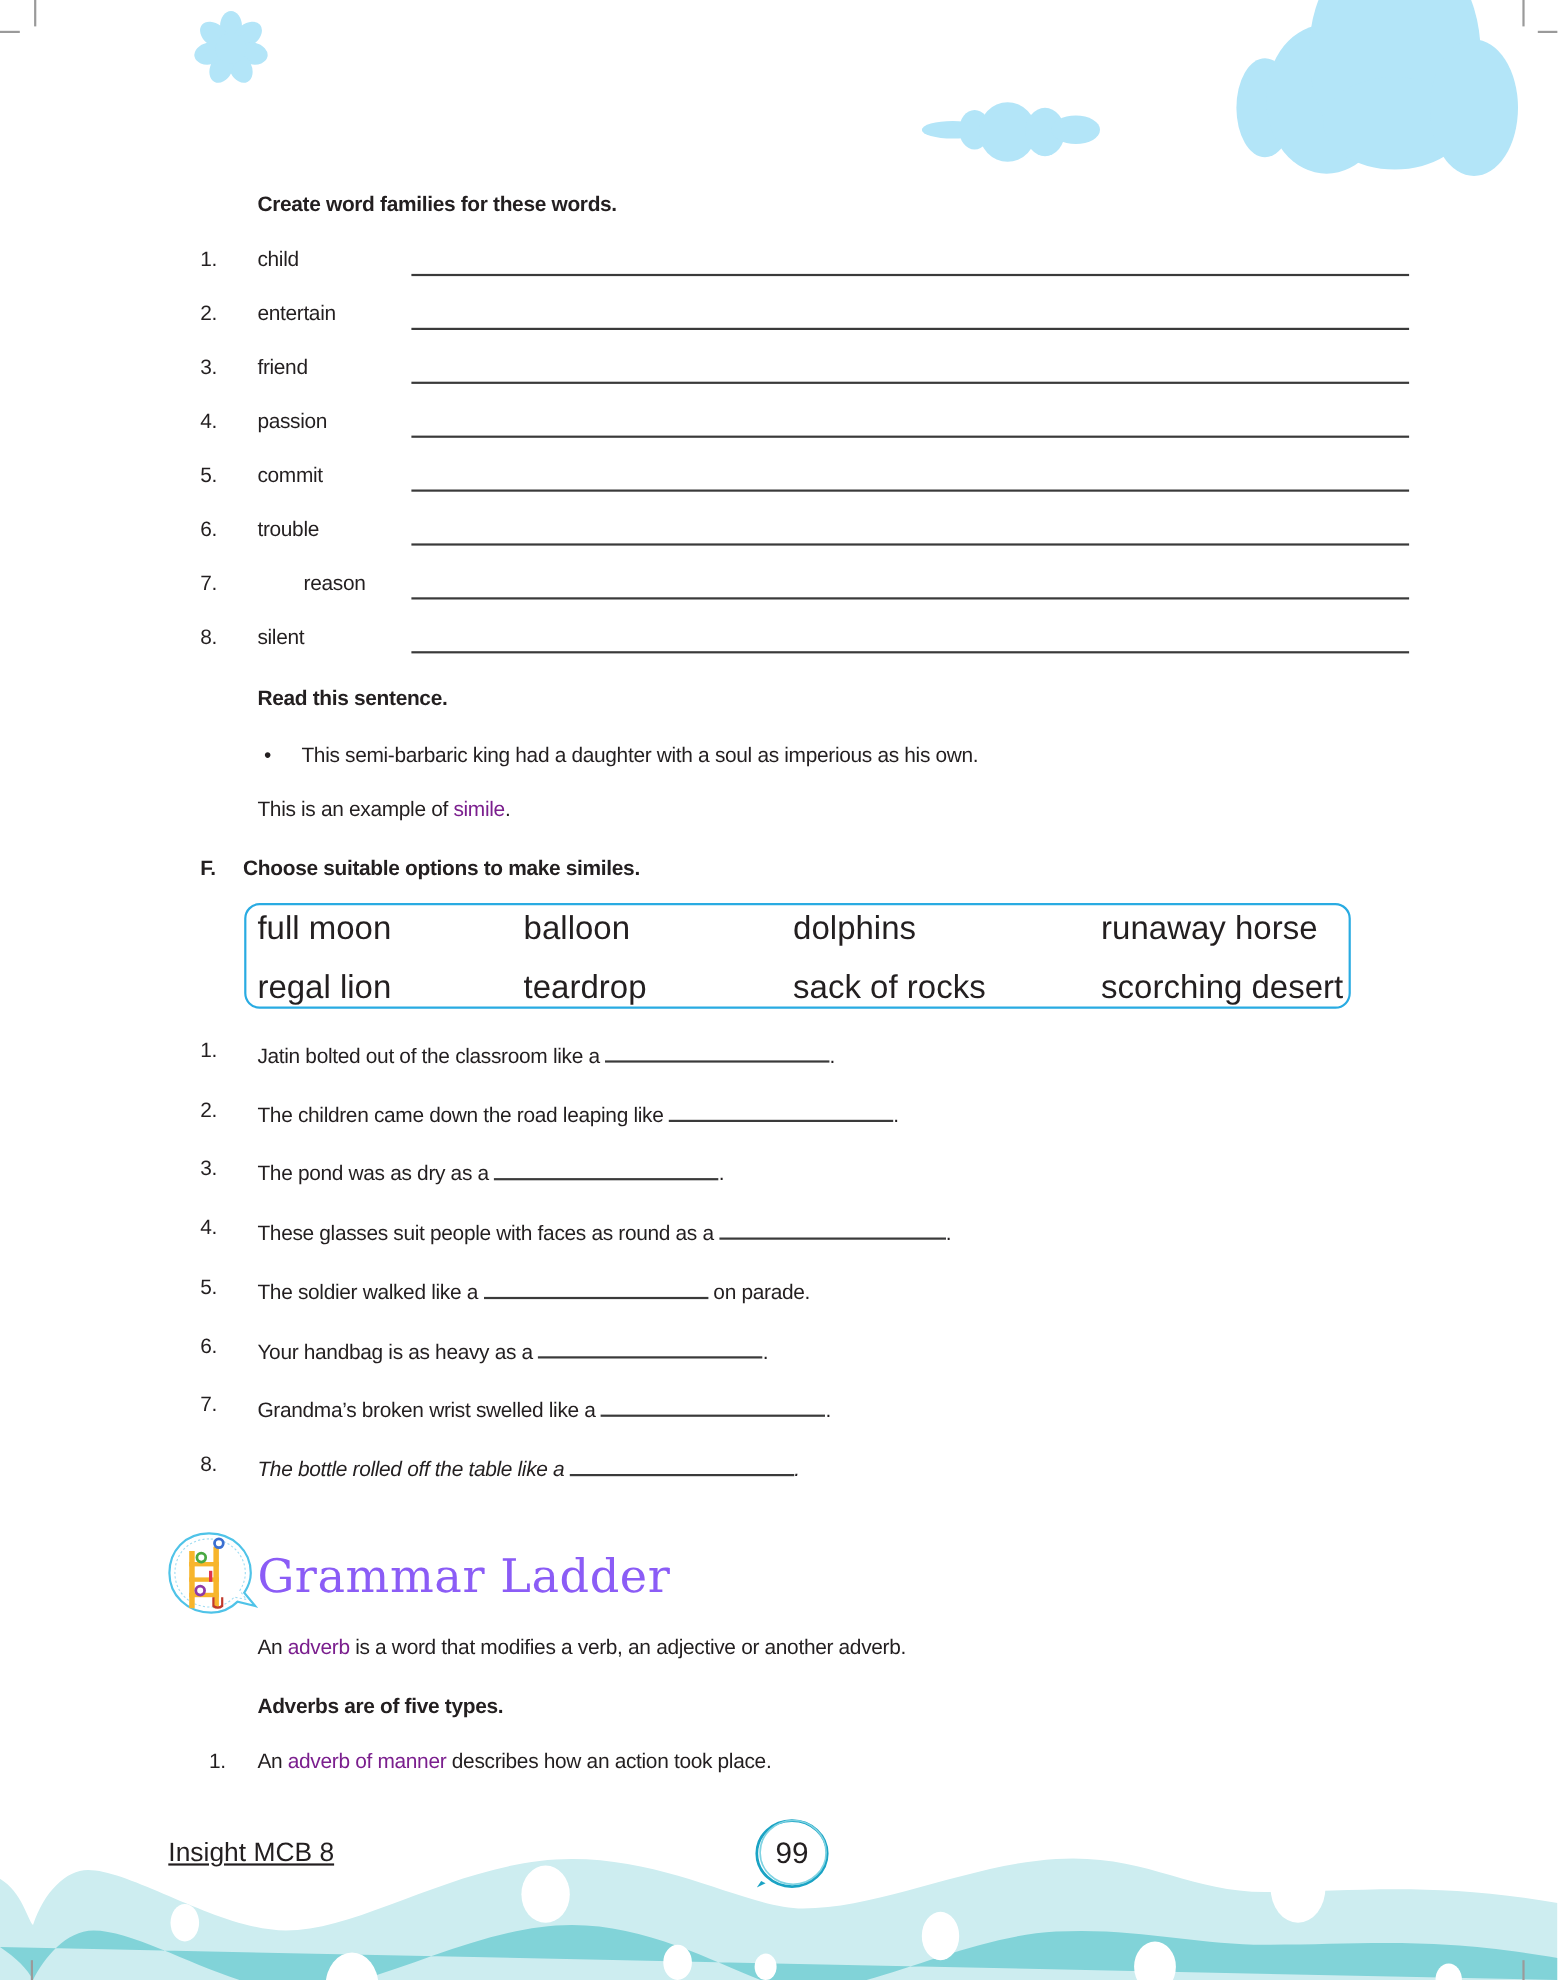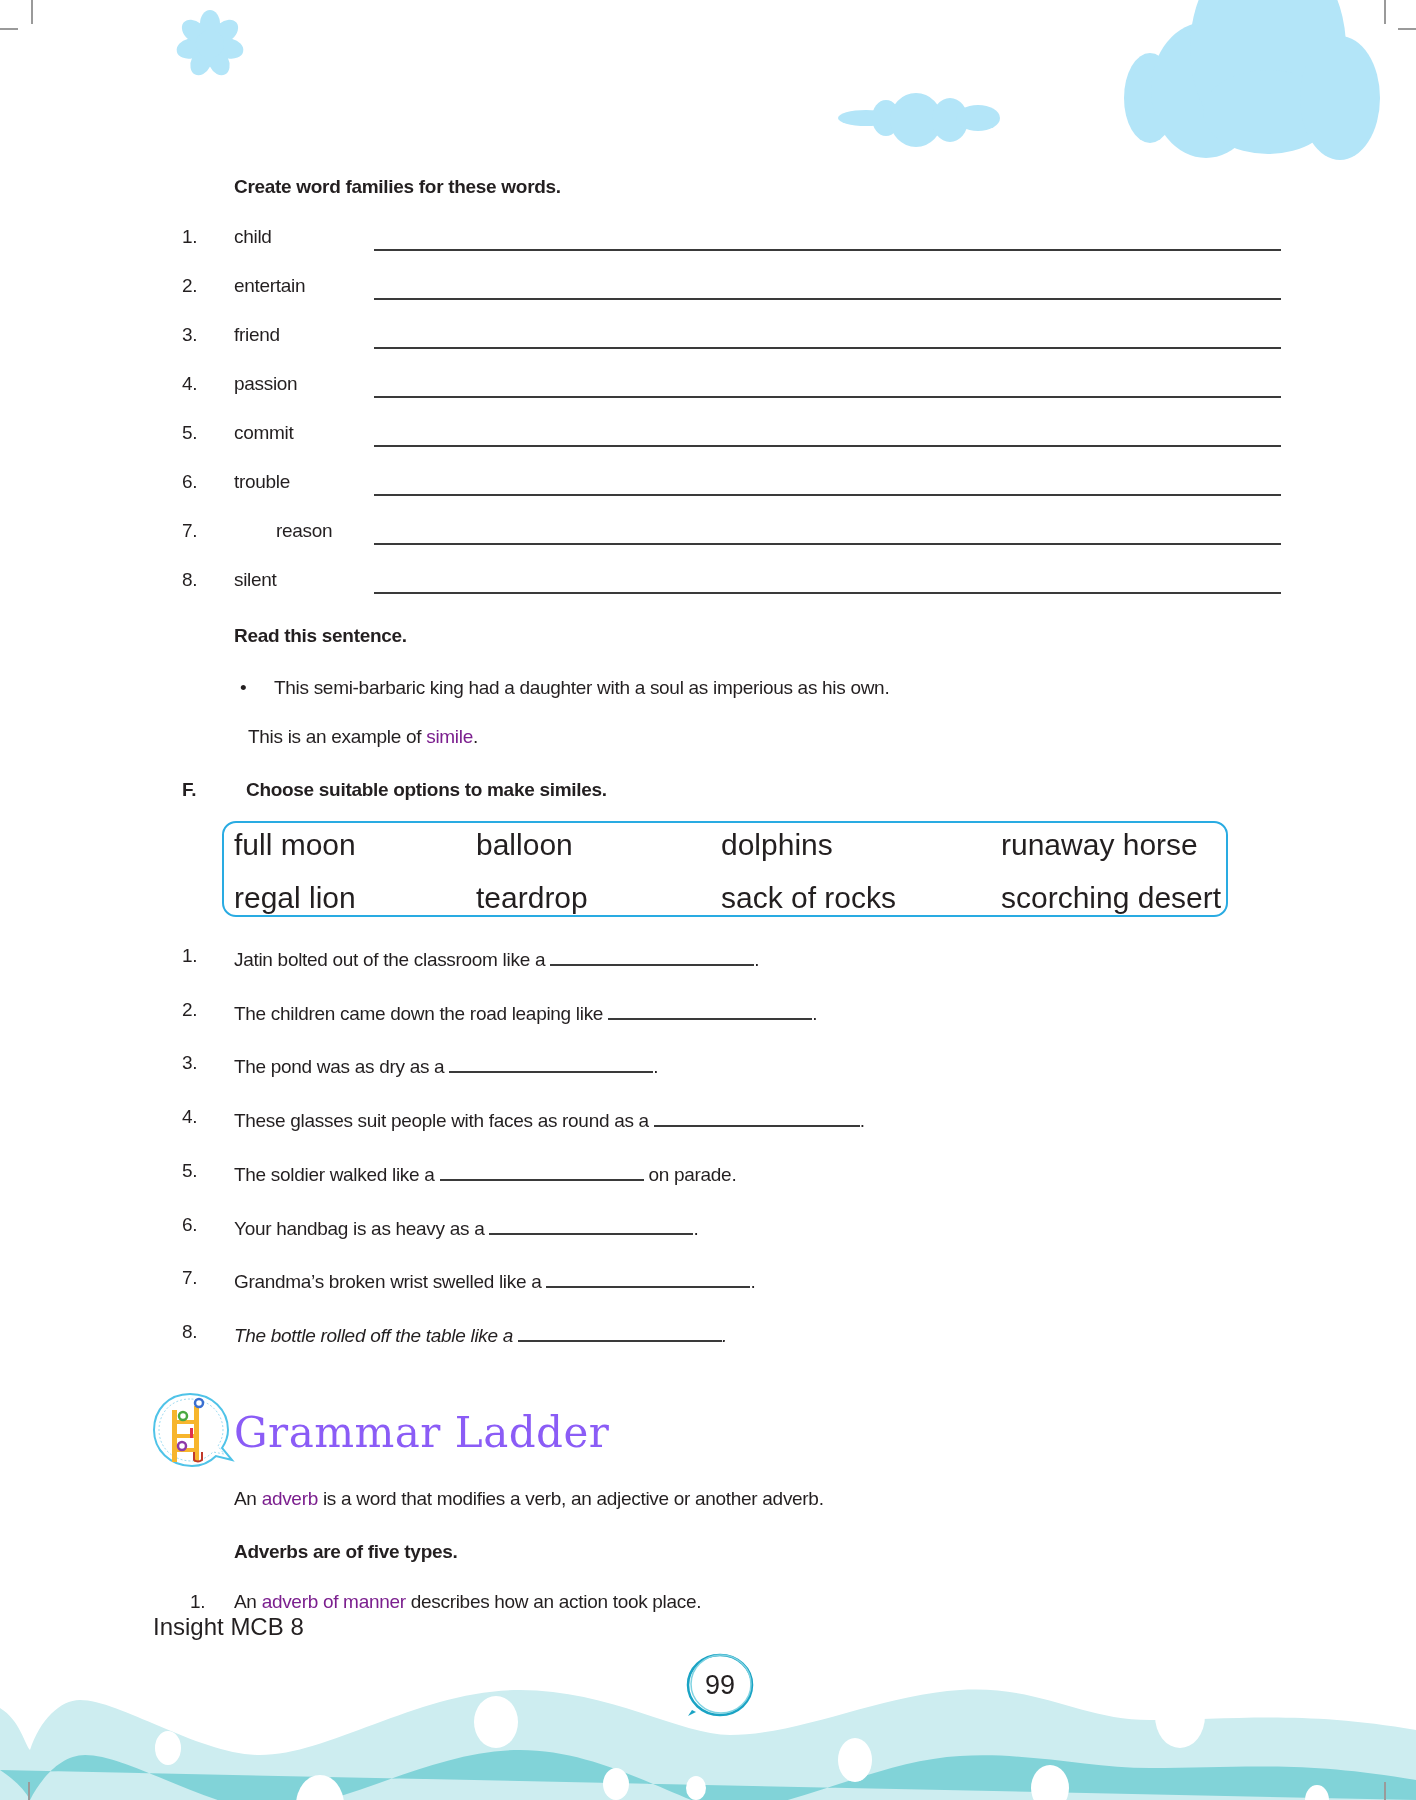--- a/index.html
+++ b/index.html
@@ -82,26 +82,26 @@
     <div class="abs txt" style="left:234px;top:515px;margin-left:42px;">reason</div>
     <div class="wline" style="top:543px;"></div>
     <div class="abs txt" style="left:182px;top:564px;">8.</div>
     <div class="abs txt" style="left:234px;top:564px;">silent</div>
     <div class="wline" style="top:592px;"></div>
   </div>
 
 <div class="abs txt bold" style="left:234px;top:620px;">Read this sentence.</div>
 <div class="abs txt" style="left:240px;top:672px;">•</div>
 <div class="abs txt" style="left:274px;top:672px;">This semi-barbaric king had a daughter with a soul as imperious as his own.</div>
-<div class="abs txt" style="left:248px;top:721px;">
+<div class="abs txt" style="left:234px;top:721px;">
   <span>This is an example of </span><span class="purple">simile</span><span>.</span>
 </div>
 
 <div class="abs txt bold" style="left:182px;top:774px;">F.</div>
-<div class="abs txt bold" style="left:246px;top:774px;text-align:center;">Choose suitable options to make similes.</div>
+<div class="abs txt bold" style="left:221px;top:774px;text-align:center;">Choose suitable options to make similes.</div>
 
 <div id="opts"></div>
 <div id="opts-items">
     <div class="opt" style="left:234px;top:829px;">full moon</div>
     <div class="opt" style="left:476px;top:829px;">balloon</div>
     <div class="opt" style="left:721px;top:829px;">dolphins</div>
     <div class="opt" style="left:1001px;top:829px;">runaway horse</div>
     <div class="opt" style="left:234px;top:882px;">regal lion</div>
     <div class="opt" style="left:476px;top:882px;">teardrop</div>
     <div class="opt" style="left:721px;top:882px;">sack of rocks</div>
@@ -162,19 +162,19 @@
   <ellipse cx="696" cy="148" rx="10" ry="12" fill="#ffffff"></ellipse>
   <ellipse cx="855" cy="120" rx="17" ry="22" fill="#ffffff"></ellipse>
   <ellipse cx="1050" cy="148" rx="19" ry="23" fill="#ffffff"></ellipse>
   <ellipse cx="1180" cy="76" rx="25" ry="32" fill="#ffffff"></ellipse>
   <ellipse cx="1317" cy="160" rx="12" ry="15" fill="#ffffff"></ellipse>
 </svg>
 
 <div class="crop" style="left:28px;top:1782px;width:1.5px;height:18px;"></div>
 <div class="crop" style="left:1384px;top:1782px;width:1.5px;height:18px;"></div>
 
-<div class="abs footer-text" style="left:153px;top:1612px;">Insight MCB 8</div>
+<div class="abs footer-text" style="left:153px;top:1670px;text-decoration:underline;">Insight MCB 8</div>
 <svg class="abs" style="left:682px;top:1650px;" width="76" height="72" viewBox="0 0 76 72">
   <ellipse cx="38" cy="35" rx="32" ry="30" fill="#ffffff" stroke="#1aa3c4" stroke-width="2.5"></ellipse>
   <ellipse cx="39" cy="34" rx="30" ry="29" fill="none" stroke="#7fd3e2" stroke-width="1.5"></ellipse>
   <path d="M10 60 L6 66 L14 62" fill="#1aa3c4"></path>
 </svg>
 <div class="abs footer-text" style="left:682px;top:1670px;width:76px;text-align:center;font-size:27px;">99</div>
 
 </body></html>

